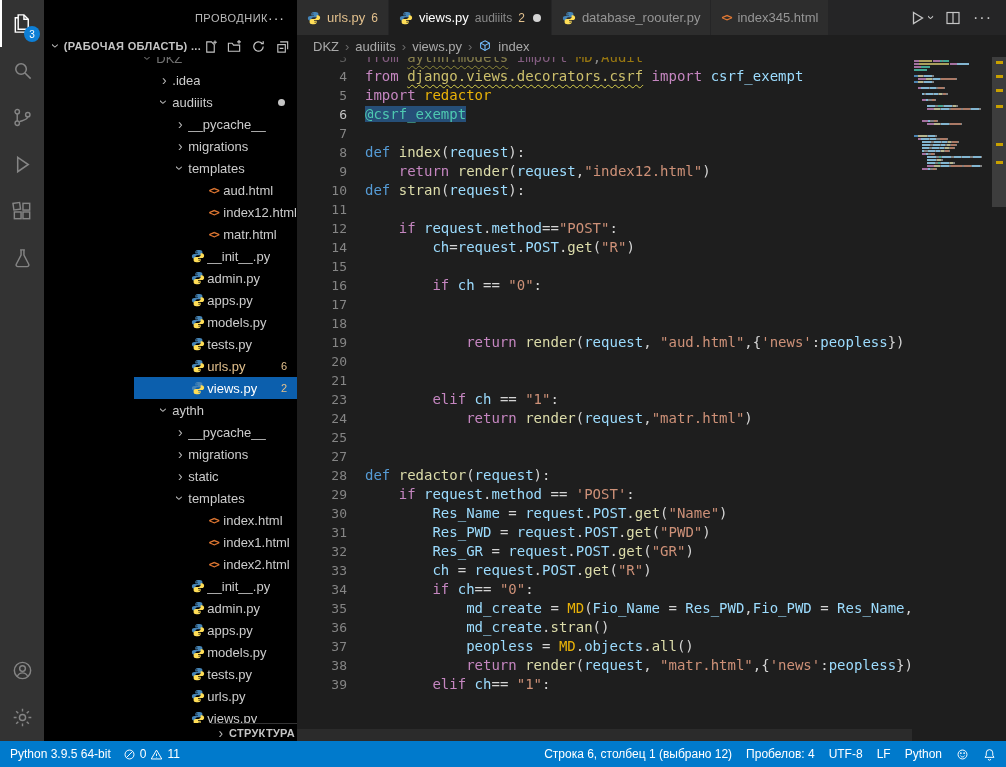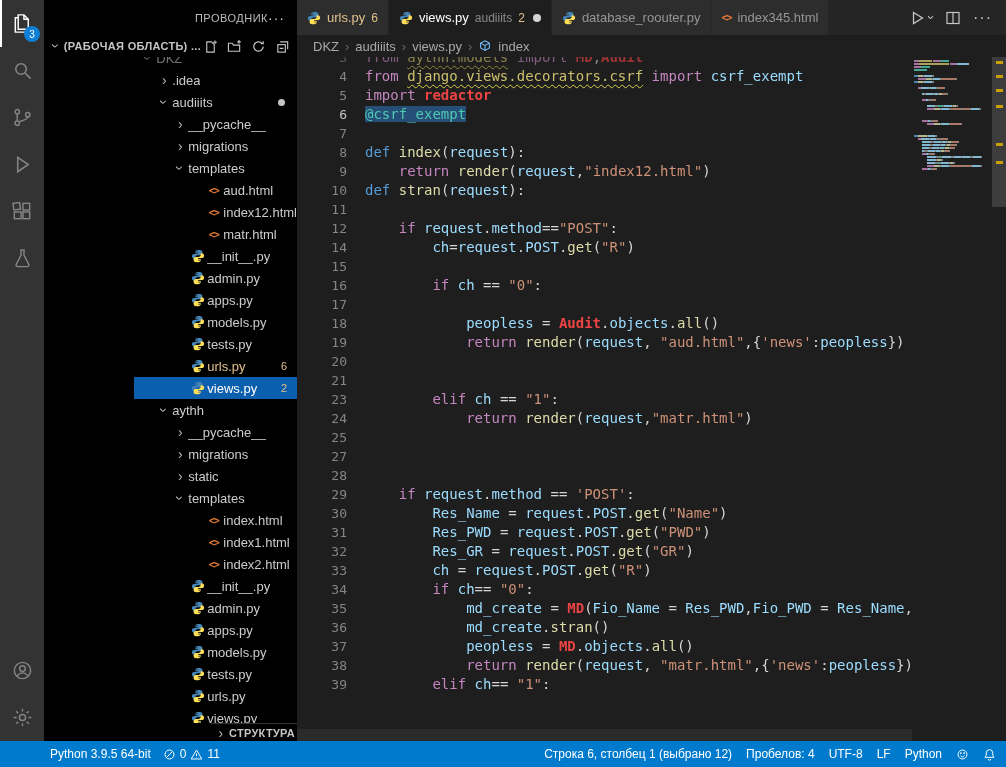--- a/index.html
+++ b/index.html
@@ -61,35 +61,35 @@
 
   
   .code-wrap{flex:1;position:relative;overflow:hidden;font-family:"DejaVu Sans Mono","Liberation Mono",monospace;font-size:14px;line-height:19px;}
   .code-line{height:19px;display:flex;white-space:pre;position:relative;}
   .code-line.clip{margin-top:-9px;opacity:.6;}
   .lnum{width:50px;flex:none;text-align:right;color:#858585;font-size:13px;}
   .lnum.cur{color:#c6c6c6;}
   .lcode{margin-left:18px;}
   .bulb{position:absolute;left:54px;top:3px;}
   .tk-k{color:#c586c0;} .tk-d{color:#569cd6;} .tk-f{color:#dcdcaa;} .tk-v{color:#9cdcfe;}
-  .tk-c{color:#ef4444;font-weight:bold;} .tk-s{color:#ce9178;} .tk-p{color:#d4d4d4;}
+  .tk-c{color:#eab308;} .tk-s{color:#ce9178;} .tk-p{color:#d4d4d4;}
   .tk-u{color:#cdc06c;text-decoration:underline wavy #d8cf4a 1px;text-underline-offset:3px;}
   .tk-hl{color:#4ec9b0;background:#264f78;}
   .hscroll-shade{position:absolute;left:0;right:94px;bottom:0;height:12px;background:rgba(130,130,130,.14);}
 
   .minimap{position:absolute;top:0;right:14px;width:80px;bottom:0;background:#1e1e1e;padding-top:2px;cursor:pointer;}
   .mm-row{height:3px;display:flex;align-items:center;padding-left:2px;}
   .mm-row span{height:2px;flex:none;opacity:.8;}
   .vscroll{position:absolute;top:0;right:0;width:14px;bottom:0;background:#1e1e1e;}
   .vthumb{position:absolute;top:0;right:0;width:14px;height:150px;background:rgba(121,121,121,.35);cursor:pointer;}
   .ruler-mark{position:absolute;right:3px;width:7px;height:3px;background:#c8a000;}
 
   
   .status-bar{height:26px;background:#007acc;display:flex;align-items:center;color:#ffffff;font-size:12px;padding:0 10px;}
-  .sb-left{display:flex;align-items:center;gap:12px;margin-left:40px;}
+  .sb-left{display:flex;align-items:center;gap:12px;}
   .sb-right{margin-left:auto;display:flex;align-items:center;gap:14px;}
   .sb-item{display:flex;align-items:center;gap:4px;cursor:pointer;white-space:nowrap;}
   .sb-item svg{width:13px;height:13px;}
 </style>
 </head>
 <body>
 
 <div class="app">
 
   <div class="activity-bar">
@@ -495,29 +495,29 @@
           <div class="code-line"><span class="lnum">7</span><span class="lcode"></span></div>
           <div class="code-line"><span class="lnum">8</span><span class="lcode"><span class="tk-d">def </span><span class="tk-f">index</span><span class="tk-p">(</span><span class="tk-v">request</span><span class="tk-p">):</span></span></div>
           <div class="code-line"><span class="lnum">9</span><span class="lcode"><span class="tk-p">    </span><span class="tk-k">return </span><span class="tk-f">render</span><span class="tk-p">(</span><span class="tk-v">request</span><span class="tk-p">,</span><span class="tk-s">"index12.html"</span><span class="tk-p">)</span></span></div>
           <div class="code-line"><span class="lnum">10</span><span class="lcode"><span class="tk-d">def </span><span class="tk-f">stran</span><span class="tk-p">(</span><span class="tk-v">request</span><span class="tk-p">):</span></span></div>
           <div class="code-line"><span class="lnum">11</span><span class="lcode"></span></div>
           <div class="code-line"><span class="lnum">12</span><span class="lcode"><span class="tk-p">    </span><span class="tk-k">if </span><span class="tk-v">request</span><span class="tk-p">.</span><span class="tk-v">method</span><span class="tk-p">==</span><span class="tk-s">"POST"</span><span class="tk-p">:</span></span></div>
           <div class="code-line"><span class="lnum">14</span><span class="lcode"><span class="tk-p">        </span><span class="tk-v">ch</span><span class="tk-p">=</span><span class="tk-v">request</span><span class="tk-p">.</span><span class="tk-v">POST</span><span class="tk-p">.</span><span class="tk-f">get</span><span class="tk-p">(</span><span class="tk-s">"R"</span><span class="tk-p">)</span></span></div>
           <div class="code-line"><span class="lnum">15</span><span class="lcode"></span></div>
           <div class="code-line"><span class="lnum">16</span><span class="lcode"><span class="tk-p">        </span><span class="tk-k">if </span><span class="tk-v">ch</span><span class="tk-p"> == </span><span class="tk-s">"0"</span><span class="tk-p">:</span></span></div>
           <div class="code-line"><span class="lnum">17</span><span class="lcode"></span></div>
-          <div class="code-line"><span class="lnum">18</span><span class="lcode"><span class="tk-p">            </span><span class="tk-v">peopless</span><span class="tk-p"> = </span><span class="tk-c">Audit</span><span class="tk-p">.</span><span class="tk-v">objects</span><span class="tk-p">.</span><span class="tk-f">all</span><span class="tk-p">()</span></span></div>
+          <div class="code-line"><span class="lnum">18</span></div>
           <div class="code-line"><span class="lnum">19</span><span class="lcode"><span class="tk-p">            </span><span class="tk-k">return </span><span class="tk-f">render</span><span class="tk-p">(</span><span class="tk-v">request</span><span class="tk-p">, </span><span class="tk-s">"aud.html"</span><span class="tk-p">,{</span><span class="tk-s">'news'</span><span class="tk-p">:</span><span class="tk-v">peopless</span><span class="tk-p">})</span></span></div>
           <div class="code-line"><span class="lnum">20</span><span class="lcode"></span></div>
           <div class="code-line"><span class="lnum">21</span><span class="lcode"></span></div>
           <div class="code-line"><span class="lnum">23</span><span class="lcode"><span class="tk-p">        </span><span class="tk-k">elif </span><span class="tk-v">ch</span><span class="tk-p"> == </span><span class="tk-s">"1"</span><span class="tk-p">:</span></span></div>
           <div class="code-line"><span class="lnum">24</span><span class="lcode"><span class="tk-p">            </span><span class="tk-k">return </span><span class="tk-f">render</span><span class="tk-p">(</span><span class="tk-v">request</span><span class="tk-p">,</span><span class="tk-s">"matr.html"</span><span class="tk-p">)</span></span></div>
           <div class="code-line"><span class="lnum">25</span><span class="lcode"></span></div>
           <div class="code-line"><span class="lnum">27</span><span class="lcode"></span></div>
-          <div class="code-line"><span class="lnum">28</span></div>
+          <div class="code-line"><span class="lnum">28</span><span class="lcode"><span class="tk-d">def </span><span class="tk-f">redactor</span><span class="tk-p">(</span><span class="tk-v">request</span><span class="tk-p">):</span></span></div>
           <div class="code-line"><span class="lnum">29</span><span class="lcode"><span class="tk-p">    </span><span class="tk-k">if </span><span class="tk-v">request</span><span class="tk-p">.</span><span class="tk-v">method</span><span class="tk-p"> == </span><span class="tk-s">'POST'</span><span class="tk-p">:</span></span></div>
           <div class="code-line"><span class="lnum">30</span><span class="lcode"><span class="tk-p">        </span><span class="tk-v">Res_Name</span><span class="tk-p"> = </span><span class="tk-v">request</span><span class="tk-p">.</span><span class="tk-v">POST</span><span class="tk-p">.</span><span class="tk-f">get</span><span class="tk-p">(</span><span class="tk-s">"Name"</span><span class="tk-p">)</span></span></div>
           <div class="code-line"><span class="lnum">31</span><span class="lcode"><span class="tk-p">        </span><span class="tk-v">Res_PWD</span><span class="tk-p"> = </span><span class="tk-v">request</span><span class="tk-p">.</span><span class="tk-v">POST</span><span class="tk-p">.</span><span class="tk-f">get</span><span class="tk-p">(</span><span class="tk-s">"PWD"</span><span class="tk-p">)</span></span></div>
           <div class="code-line"><span class="lnum">32</span><span class="lcode"><span class="tk-p">        </span><span class="tk-v">Res_GR</span><span class="tk-p"> = </span><span class="tk-v">request</span><span class="tk-p">.</span><span class="tk-v">POST</span><span class="tk-p">.</span><span class="tk-f">get</span><span class="tk-p">(</span><span class="tk-s">"GR"</span><span class="tk-p">)</span></span></div>
           <div class="code-line"><span class="lnum">33</span><span class="lcode"><span class="tk-p">        </span><span class="tk-v">ch</span><span class="tk-p"> = </span><span class="tk-v">request</span><span class="tk-p">.</span><span class="tk-v">POST</span><span class="tk-p">.</span><span class="tk-f">get</span><span class="tk-p">(</span><span class="tk-s">"R"</span><span class="tk-p">)</span></span></div>
           <div class="code-line"><span class="lnum">34</span><span class="lcode"><span class="tk-p">        </span><span class="tk-k">if </span><span class="tk-v">ch</span><span class="tk-p">== </span><span class="tk-s">"0"</span><span class="tk-p">:</span></span></div>
           <div class="code-line"><span class="lnum">35</span><span class="lcode"><span class="tk-p">            </span><span class="tk-v">md_create</span><span class="tk-p"> = </span><span class="tk-c">MD</span><span class="tk-p">(</span><span class="tk-v">Fio_Name</span><span class="tk-p"> = </span><span class="tk-v">Res_PWD</span><span class="tk-p">,</span><span class="tk-v">Fio_PWD</span><span class="tk-p"> = </span><span class="tk-v">Res_Name</span><span class="tk-p">,</span></span></div>
           <div class="code-line"><span class="lnum">36</span><span class="lcode"><span class="tk-p">            </span><span class="tk-v">md_create</span><span class="tk-p">.</span><span class="tk-f">stran</span><span class="tk-p">()</span></span></div>
           <div class="code-line"><span class="lnum">37</span><span class="lcode"><span class="tk-p">            </span><span class="tk-v">peopless</span><span class="tk-p"> = </span><span class="tk-c">MD</span><span class="tk-p">.</span><span class="tk-v">objects</span><span class="tk-p">.</span><span class="tk-f">all</span><span class="tk-p">()</span></span></div>
           <div class="code-line"><span class="lnum">38</span><span class="lcode"><span class="tk-p">            </span><span class="tk-k">return </span><span class="tk-f">render</span><span class="tk-p">(</span><span class="tk-v">request</span><span class="tk-p">, </span><span class="tk-s">"matr.html"</span><span class="tk-p">,{</span><span class="tk-s">'news'</span><span class="tk-p">:</span><span class="tk-v">peopless</span><span class="tk-p">})</span></span></div>

